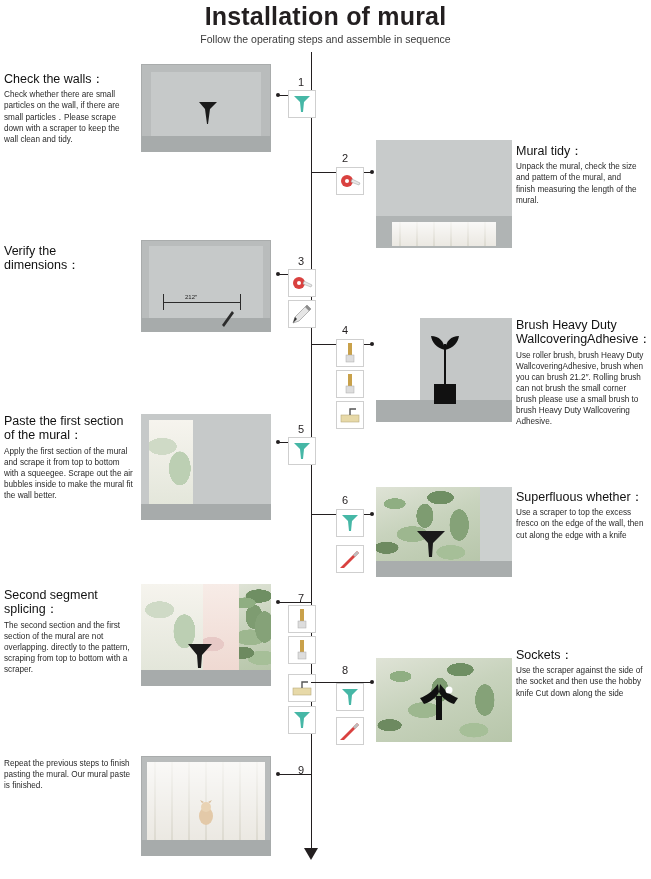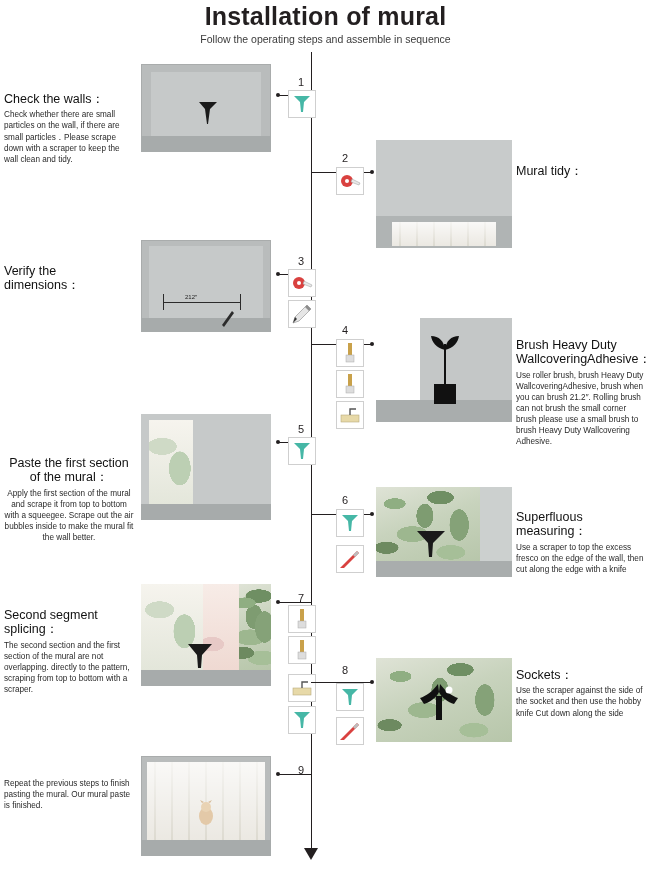--- a/index.html
+++ b/index.html
@@ -36,21 +36,21 @@
     position:absolute;font-size:11px;color:#231f20;
   }
   .tick{
     position:absolute;height:1px;background:#231f20;
   }
   .dot{
     position:absolute;width:4px;height:4px;border-radius:50%;background:#231f20;
   }
 
   
-  .txtblock{position:absolute;margin-top:20px;}
+  .txtblock{position:absolute;}
   .txtblock h3{
     margin:0 0 3px 0;font-size:12.5px;font-weight:normal;color:#111;
     line-height:1.15;
   }
   .txtblock p{
     margin:0;font-size:8.2px;line-height:1.35;color:#2a2a2a;
   }
 
   
   .photo{
@@ -146,20 +146,21 @@
     </svg>
 </div>
 
 <div class="photo" style="left:376px;top:140px;width:136px;height:108px;">
   <div class="wall-inner" style="left:0;top:0;right:0;height:78px;background:#c8cbcb;"></div>
   <div class="floor" style="height:32px;background:#b0b4b4;"></div>
   <div class="mural-forest" style="left:16px;top:82px;width:104px;height:24px;"></div>
 </div>
 <div class="txtblock" style="left:516px;top:144px;width:126px;">
   <h3>Mural tidy：</h3>
+  <p>Unpack the mural, check the size and pattern of the mural, and finish measuring the length of the mural.</p>
 </div>
 <div class="dot" style="left:370px;top:170px;"></div>
 <div class="tick" style="left:311px;top:172px;width:61px;"></div>
 <div class="stepnum" style="left:342px;top:152px;">2</div>
 <div class="tool" style="left:336px;top:167px;">
   <svg viewBox="0 0 26 26">
     <circle cx="10" cy="13" r="6" fill="#d9413f"></circle>
     <circle cx="10" cy="13" r="2" fill="#fff"></circle>
     <path d="M15,11 L23,15 L22,17 L14,14 Z" fill="#e8e8e8" stroke="#9a9a9a" stroke-width=".5"></path>
   </svg>
@@ -228,21 +229,21 @@
   </svg>
 </div>
 <div class="tool" style="left:336px;top:401px;">
   <svg viewBox="0 0 26 26">
     <rect x="4" y="13" width="18" height="7" fill="#e7d9a8" stroke="#b7a濃" stroke-width=".4"></rect>
     <rect x="4" y="13" width="18" height="7" fill="none" stroke="#b8ab7d" stroke-width=".6"></rect>
     <path d="M13,13 L13,7 L19,7" stroke="#555" stroke-width="1.4" fill="none"></path>
   </svg>
 </div>
 
-<div class="txtblock" style="left:4px;top:436px;width:130px;text-align:center;">
+<div class="txtblock" style="left:4px;top:414px;width:130px;">
   <h3>Paste the first section of the mural：</h3>
   <p>Apply the first section of the mural and scrape it from top to bottom with a squeegee. Scrape out the air bubbles inside to make the mural fit the wall better.</p>
 </div>
 <div class="photo" style="left:141px;top:414px;width:130px;height:106px;">
   <div class="wall-inner" style="left:0;top:0;right:0;bottom:14px;background:#c6c9c9;"></div>
   <div class="mural-soft" style="left:8px;top:6px;width:44px;height:88px;"></div>
   <div class="floor" style="height:16px;"></div>
 </div>
 <div class="dot" style="left:276px;top:440px;"></div>
 <div class="tick" style="left:278px;top:442px;width:33px;"></div>
@@ -255,21 +256,21 @@
 
 <div class="photo" style="left:376px;top:487px;width:136px;height:90px;">
   <div class="mural-leaf" style="left:0;top:0;width:104px;height:76px;"></div>
   <div class="wall-deep" style="left:104px;top:0;right:0;height:76px;background:#ccd0cf;"></div>
   <div class="floor" style="height:16px;background:#a9adad;"></div>
   <svg style="position:absolute;left:38px;top:42px;width:34px;height:30px;">
     <path d="M3,2 L31,2 L19,14 L18,28 L15,28 L14,14 Z" fill="#1a1a1a"></path>
   </svg>
 </div>
 <div class="txtblock" style="left:516px;top:490px;width:128px;">
-  <h3>Superfluous measuring：</h3>
+  <h3>Superfluous whether：</h3>
   <p>Use a scraper to top the excess fresco on the edge of the wall, then cut along the edge with a knife</p>
 </div>
 <div class="dot" style="left:370px;top:512px;"></div>
 <div class="tick" style="left:311px;top:514px;width:61px;"></div>
 <div class="stepnum" style="left:342px;top:494px;">6</div>
 <div class="tool" style="left:336px;top:509px;">
   <svg viewBox="0 0 26 26">
       <path class="scraper-body" d="M5,5 L21,5 L15,11 L14,21 L12,21 L11,11 Z"></path>
     </svg>
 </div>

